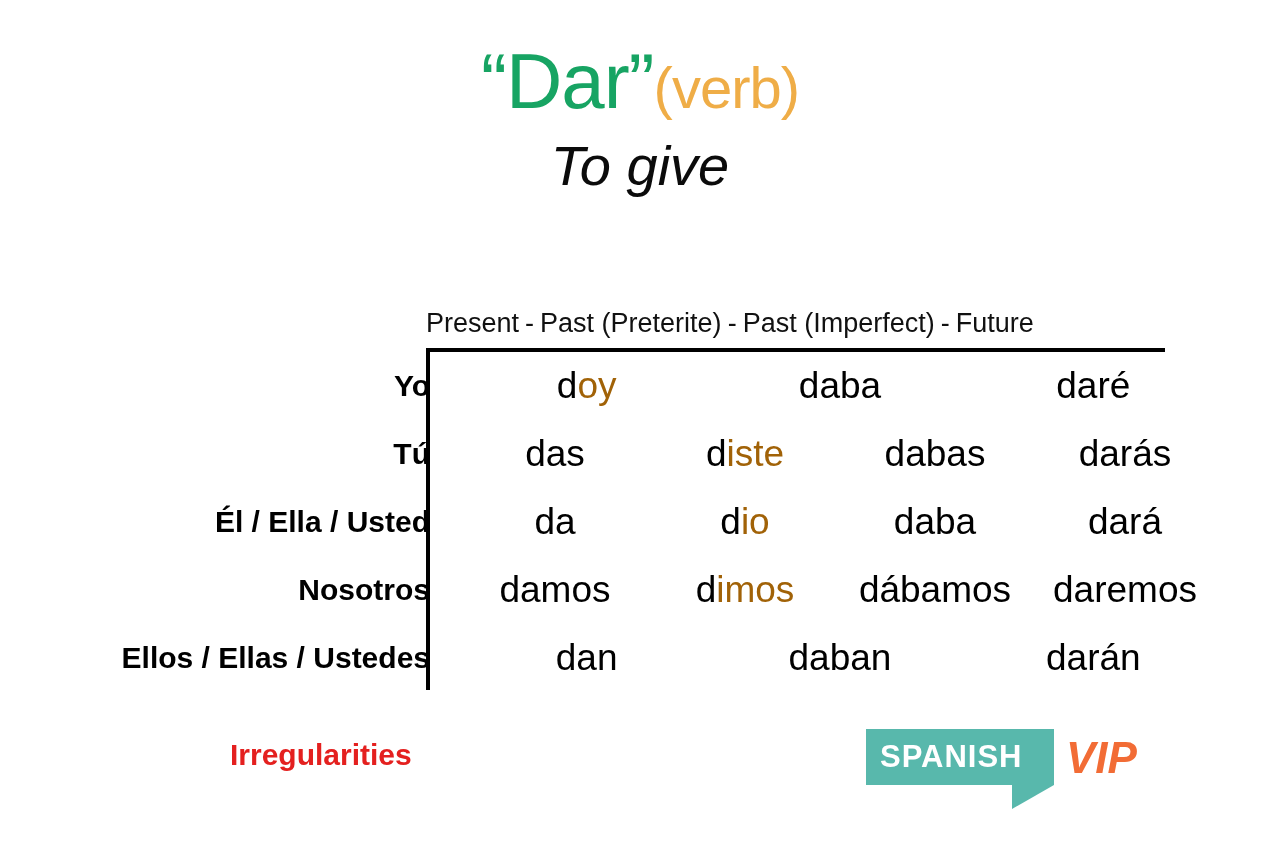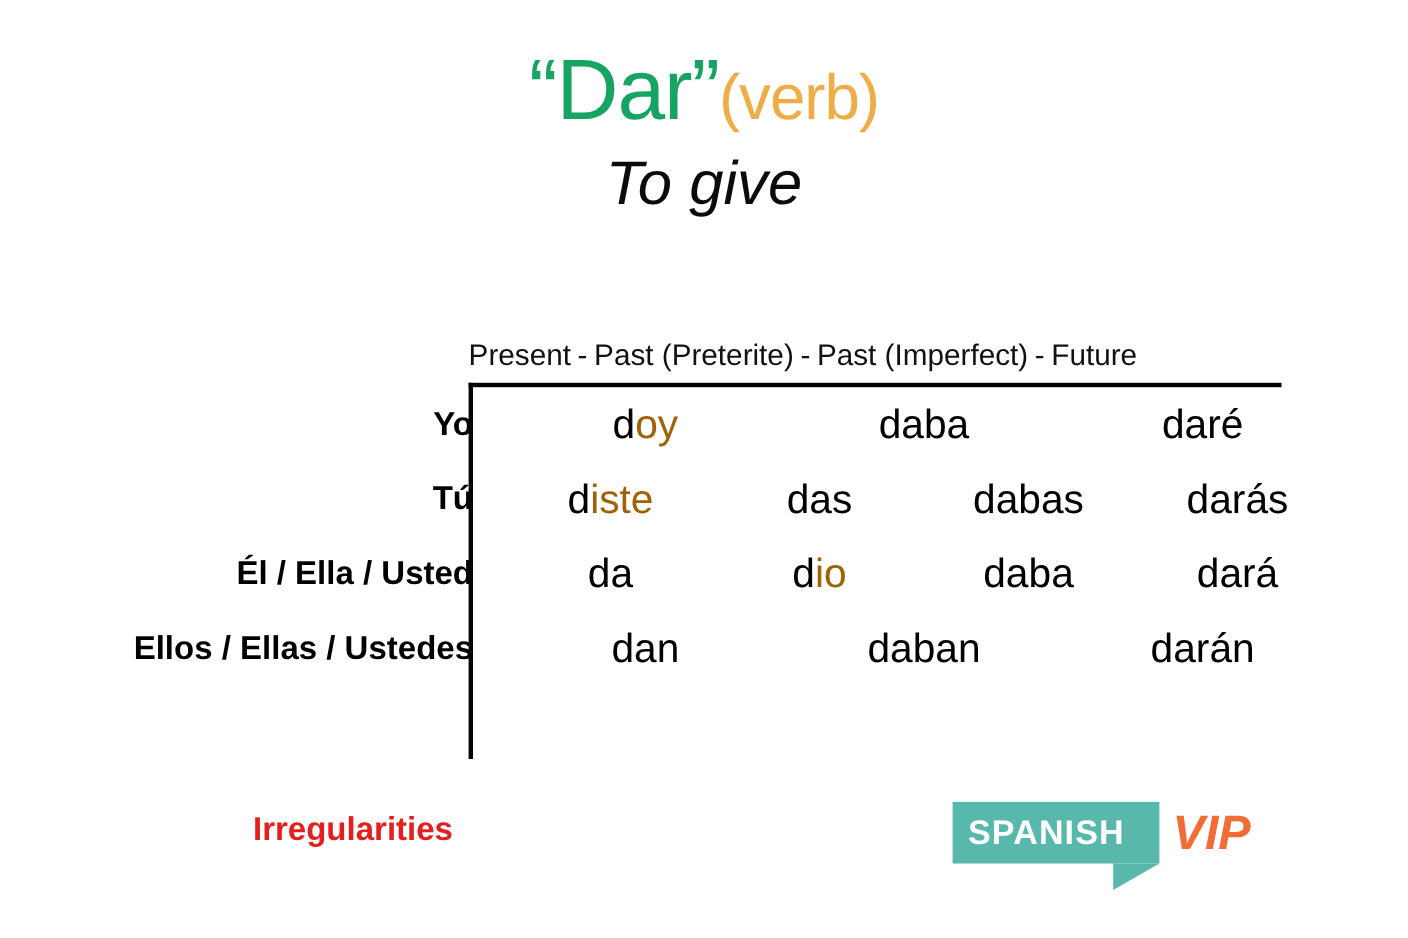--- a/index.html
+++ b/index.html
@@ -197,37 +197,46 @@
       <div class="cells">
         <div class="cell"><span class="stem">d</span><span class="irr">oy</span></div>
         <div class="cell"><span class="stem">daba</span><span class="irr"></span></div>
         <div class="cell"><span class="stem">daré</span><span class="irr"></span></div>
       </div>
     </div>
 
     <div class="row">
       <div class="pronoun">Tú</div>
       <div class="cells">
+        <div class="cell"><span class="stem">das</span><span class="irr"></span></div>
         <div class="cell"><span class="stem">d</span><span class="irr">iste</span></div>
-        <div class="cell"><span class="stem">das</span><span class="irr"></span></div>
         <div class="cell"><span class="stem">dabas</span><span class="irr"></span></div>
         <div class="cell"><span class="stem">darás</span><span class="irr"></span></div>
       </div>
     </div>
 
     <div class="row">
       <div class="pronoun">Él / Ella / Usted</div>
       <div class="cells">
         <div class="cell"><span class="stem">da</span><span class="irr"></span></div>
         <div class="cell"><span class="stem">d</span><span class="irr">io</span></div>
         <div class="cell"><span class="stem">daba</span><span class="irr"></span></div>
         <div class="cell"><span class="stem">dará</span><span class="irr"></span></div>
       </div>
     </div>
 
+    <div class="row">
+      <div class="pronoun">Nosotros</div>
+      <div class="cells">
+        <div class="cell"><span class="stem">damos</span><span class="irr"></span></div>
+        <div class="cell"><span class="stem">d</span><span class="irr">imos</span></div>
+        <div class="cell"><span class="stem">dábamos</span><span class="irr"></span></div>
+        <div class="cell"><span class="stem">daremos</span><span class="irr"></span></div>
+      </div>
+    </div>
 
     <div class="row">
       <div class="pronoun">Ellos / Ellas / Ustedes</div>
       <div class="cells">
         <div class="cell"><span class="stem">dan</span><span class="irr"></span></div>
         <div class="cell"><span class="stem">daban</span><span class="irr"></span></div>
         <div class="cell"><span class="stem">darán</span><span class="irr"></span></div>
       </div>
     </div>
 

